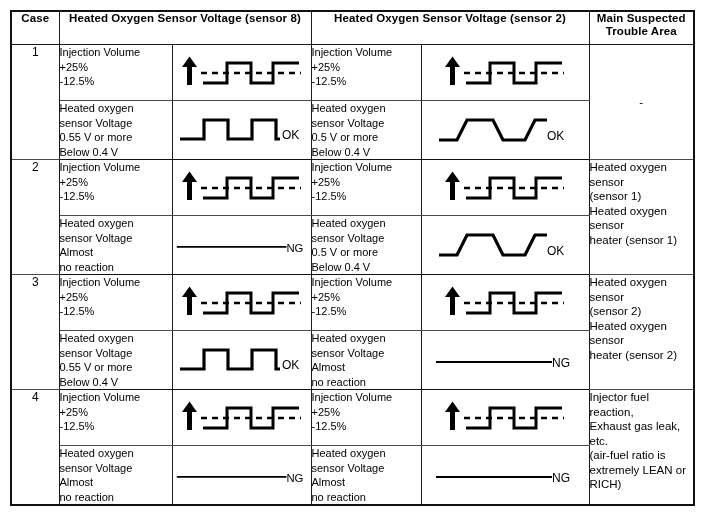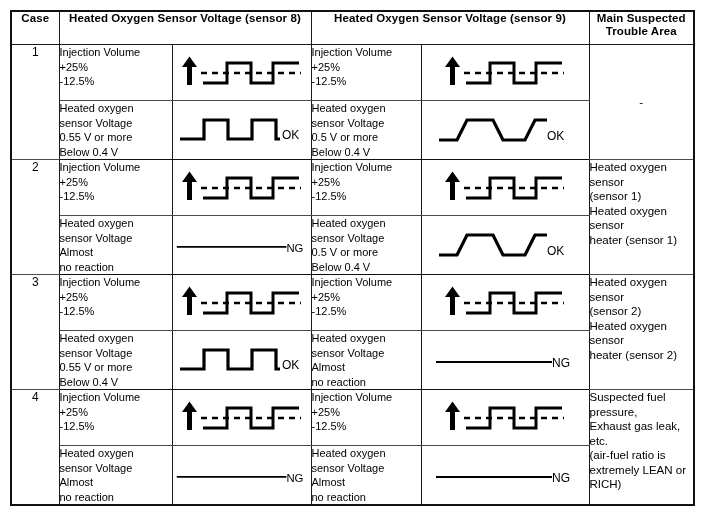--- a/index.html
+++ b/index.html
@@ -110,21 +110,21 @@
         <col class="c-s1t">
         <col class="c-s1w">
       <col class="c-s2t">
         <col class="c-s2w">
         <col class="c-tr">
     </colgroup>
     <thead>
       <tr>
         <th>Case</th>
         <th colspan="2">Heated Oxygen Sensor Voltage (sensor 8)</th>
-        <th colspan="2">Heated Oxygen Sensor Voltage (sensor 9)</th>
+        <th colspan="2">Heated Oxygen Sensor Voltage (sensor 2)</th>
         <th style="white-space:pre-line">Main Suspected
 Trouble Area</th>
       </tr>
     </thead>
     <tbody id="tbody">
         <tr class="subrow-top">
           <td class="case-cell" rowspan="2">1</td>
      <td class="txt">Injection Volume
 +25%
 -12.5%</td>
@@ -334,21 +334,21 @@
   <svg class="wave" width="126" height="36" viewBox="0 0 126 36" aria-hidden="true">
     <g>
       <rect x="8" y="9" width="5" height="21" fill="#000"></rect>
       <polygon points="10.5,1.5 18,12 3,12" fill="#000"></polygon>
     </g>
     <line x1="22" y1="18" x2="122" y2="18" stroke="#000" stroke-width="2.6" stroke-dasharray="6 5"></line>
     <polyline fill="none" stroke="#000" stroke-width="3" stroke-linejoin="miter" stroke-linecap="butt" points="24,28 48,28 48,8 72,8 72,28 94,28 94,8 120,8"></polyline>
   </svg>
             </div>
           </td>
-     <td rowspan="2" class="trouble">Suspected fuel pressure,
+     <td rowspan="2" class="trouble">Injector fuel reaction,
 Exhaust gas leak, etc.
 (air-fuel ratio is
 extremely LEAN or
 RICH)</td>
         </tr>
         <tr class="case-end">
           <td class="txt">Heated oxygen
 sensor Voltage
 Almost
 no reaction</td>

